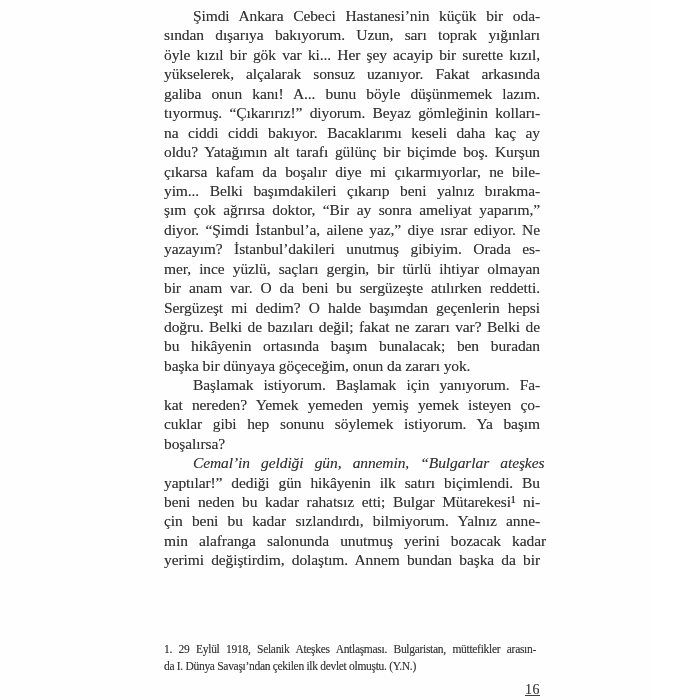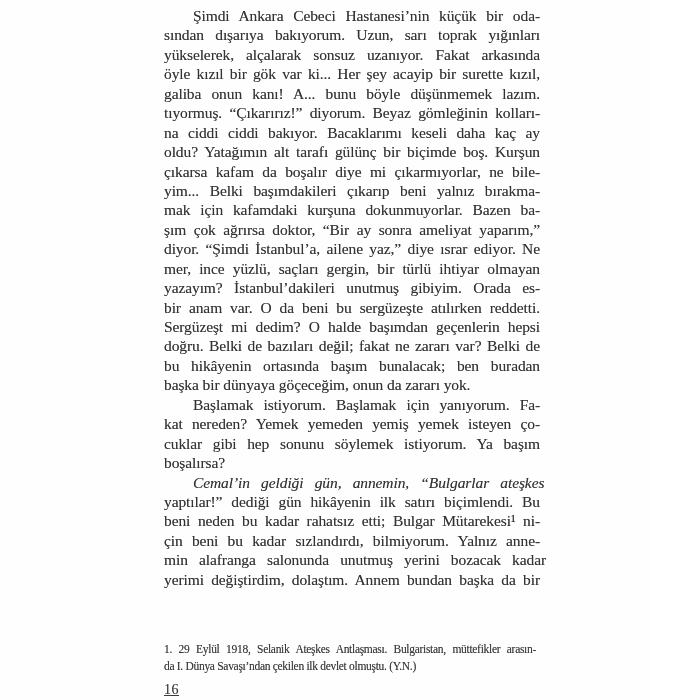--- a/index.html
+++ b/index.html
@@ -49,47 +49,46 @@
     line-height: 16.5px;
     height: 16.5px;
     letter-spacing: -0.3px;
     color: #3a3a3a;
   }
   .page-number {
     position: absolute;
     left: 164px;
     top: 682px;
     width: 376px;
-    text-align: left;
+    text-align: right;
     font-size: 14px;
     letter-spacing: 0.5px;
     color: #3d3d3d;
     text-decoration: underline;
   }
 </style>
 </head>
 <body>
 
 <div class="page">
   <div class="body-text" id="body-lines">
       <div class="bline indent just"><span style="word-spacing: 5.97396px;">Şimdi Ankara Cebeci Hastanesi’nin küçük bir oda-</span></div>
       <div class="bline just"><span style="word-spacing: 7.60677px;">sından dışarıya bakıyorum. Uzun, sarı toprak yığınları</span></div>
+      <div class="bline just"><span style="word-spacing: 2.46307px;">öyle kızıl bir gök var ki... Her şey acayip bir surette kızıl,</span></div>
       <div class="bline just"><span style="word-spacing: 8.3625px;">yükselerek, alçalarak sonsuz uzanıyor. Fakat arkasında</span></div>
-      <div class="bline just"><span style="word-spacing: 2.46307px;">öyle kızıl bir gök var ki... Her şey acayip bir surette kızıl,</span></div>
       <div class="bline just"><span style="word-spacing: 6.41295px;">galiba onun kanı! A... bunu böyle düşünmemek lazım.</span></div>
       <div class="bline just"><span style="word-spacing: 3.59375px;">tıyormuş. “Çıkarırız!” diyorum. Beyaz gömleğinin kolları-</span></div>
       <div class="bline just"><span style="word-spacing: 5.76367px;">na ciddi ciddi bakıyor. Bacaklarımı keseli daha kaç ay</span></div>
       <div class="bline just"><span style="word-spacing: 3.04883px;">oldu? Yatağımın alt tarafı gülünç bir biçimde boş. Kurşun</span></div>
       <div class="bline just"><span style="word-spacing: 4.68359px;">çıkarsa kafam da boşalır diye mi çıkarmıyorlar, ne bile-</span></div>
       <div class="bline just"><span style="word-spacing: 6.83594px;">yim... Belki başımdakileri çıkarıp beni yalnız bırakma-</span></div>
-      <div class="bline just"><span style="word-spacing: 6.05469px;">mak için kafamdaki kurşuna dokunmuyorlar. Bazen ba-</span></div>
       <div class="bline just"><span style="word-spacing: 3.76562px;">şım çok ağrırsa doktor, “Bir ay sonra ameliyat yaparım,”</span></div>
       <div class="bline just"><span style="word-spacing: 2.66211px;">diyor. “Şimdi İstanbul’a, ailene yaz,” diye ısrar ediyor. Ne</span></div>
+      <div class="bline just"><span style="word-spacing: 7.73438px;">yazayım? İstanbul’dakileri unutmuş gibiyim. Orada es-</span></div>
       <div class="bline just"><span style="word-spacing: 4.41797px;">mer, ince yüzlü, saçları gergin, bir türlü ihtiyar olmayan</span></div>
-      <div class="bline just"><span style="word-spacing: 7.73438px;">yazayım? İstanbul’dakileri unutmuş gibiyim. Orada es-</span></div>
       <div class="bline just"><span style="word-spacing: 4.2309px;">bir anam var. O da beni bu sergüzeşte atılırken reddetti.</span></div>
       <div class="bline just"><span style="word-spacing: 4.39732px;">Sergüzeşt mi dedim? O halde başımdan geçenlerin hepsi</span></div>
       <div class="bline just"><span style="word-spacing: 1.75625px;">doğru. Belki de bazıları değil; fakat ne zararı var? Belki de</span></div>
       <div class="bline just"><span style="word-spacing: 7.99219px;">bu hikâyenin ortasında başım bunalacak; ben buradan</span></div>
       <div class="bline"><span>başka bir dünyaya göçeceğim, onun da zararı yok.</span></div>
       <div class="bline indent just"><span style="word-spacing: 6.39062px;">Başlamak istiyorum. Başlamak için yanıyorum. Fa-</span></div>
       <div class="bline just"><span style="word-spacing: 5.48438px;">kat nereden? Yemek yemeden yemiş yemek isteyen ço-</span></div>
       <div class="bline just"><span style="word-spacing: 6.89955px;">cuklar gibi hep sonunu söylemek istiyorum. Ya başım</span></div>
       <div class="bline"><span>boşalırsa?</span></div>
       <div class="bline indent just"><span style="word-spacing: 7.45px; font-style: italic;">Cemal’in geldiği gün, annemin, “Bulgarlar ateşkes</span></div>

